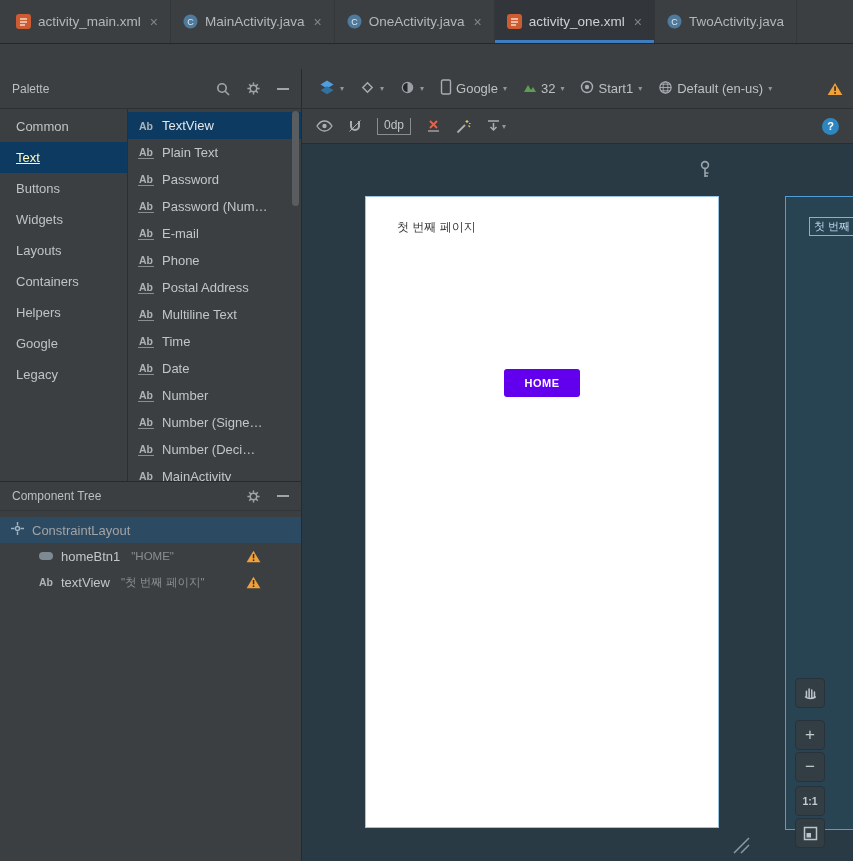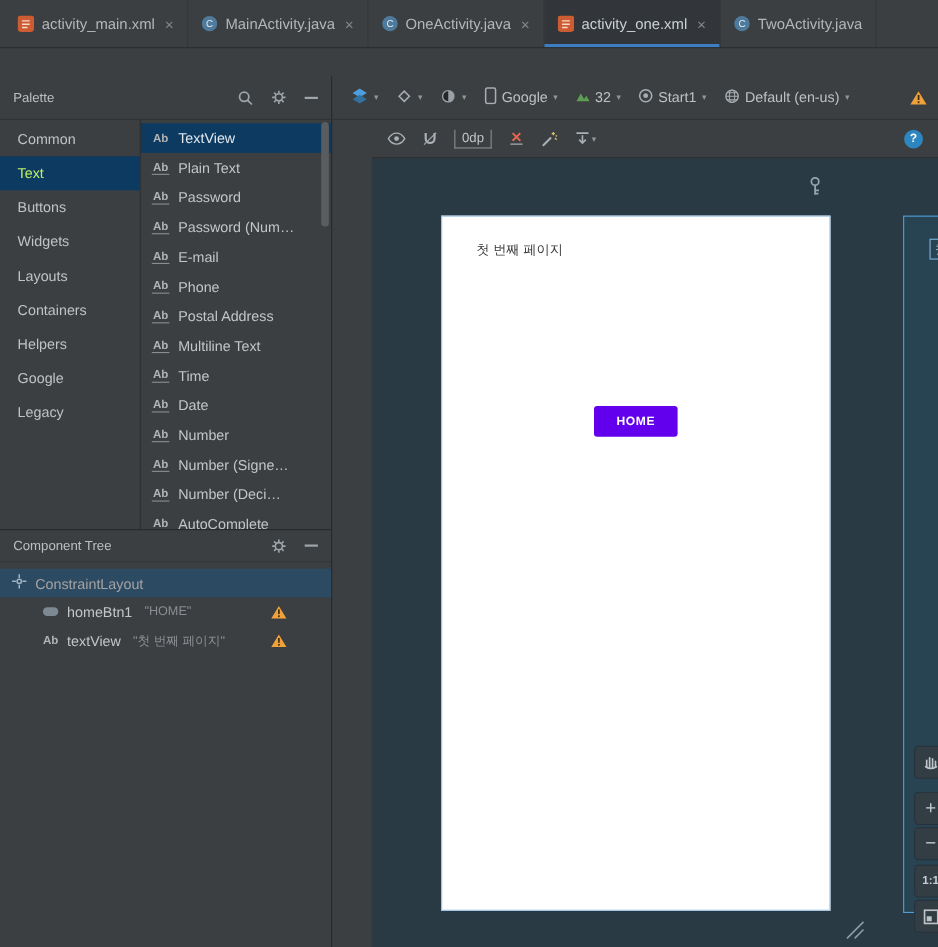--- a/index.html
+++ b/index.html
@@ -26,27 +26,27 @@
   .hdr-icons { margin-left:auto; display:flex; align-items:center; gap:17px; }
   .minus-bar { width:12px; height:2px; background:#9fa6ab; }
   .icon-btn { display:inline-flex; align-items:center; cursor:pointer; }
 
   .design-toolbar { flex:1; display:flex; align-items:center; padding:0 10px; gap:2px; }
   .tbtn { display:flex; align-items:center; gap:4px; padding:3px 7px; border-radius:3px; color:#bcc0c3; font-size:13px; cursor:pointer; white-space:nowrap; }
   .caret { font-size:8px; color:#8f959a; margin-left:1px; }
   .dt-spacer { flex:1; }
 
   
-  .main { display:flex; height:752px;gap:36px; }
+  .main { display:flex; height:752px; }
   .left-panel { width:302px; display:flex; flex-direction:column; border-right:1px solid #27292b; background:#3c3f41; }
 
   .palette-body { height:372px; display:flex; }
   .cats { width:128px; border-right:1px solid #2c2e30; padding-top:2px; }
   .cat { height:31px; display:flex; align-items:center; padding-left:16px; font-size:13px; color:#c0c3c5; cursor:pointer; }
-  .cat.selected { background:#0d3a61; color:#bef264; }
+  .cat.selected { background:#0d3a61; color:#fef9c3;text-decoration:underline; }
   .pitems { flex:1; position:relative; padding-top:3px; overflow:hidden; }
   .pitem { height:27px; display:flex; align-items:center; gap:8px; padding-left:10px; font-size:13px; color:#c3c6c8; cursor:pointer; white-space:nowrap; }
   .pitem.selected { background:#0d3a61; color:#e2e7ec; }
   .ab { font-size:10.5px; color:#b0b3b6; font-weight:bold; width:16px; text-align:center; flex:0 0 auto; }
   .ab.u { border-bottom:1px solid #8a8e91; }
   .pscroll { position:absolute; right:2px; top:2px; width:7px; height:95px; background:#5a5d5f; border-radius:4px; }
 
   .tree-header { height:30px; display:flex; align-items:center; padding:0 12px; border-top:1px solid #27292b; border-bottom:1px solid #333638; }
   .tree-body { flex:1; padding-top:6px; }
   .trow { height:26px; display:flex; align-items:center; gap:7px; padding-left:10px; padding-right:40px; font-size:13px; color:#c3c6c8; cursor:pointer; }
@@ -289,21 +289,21 @@
           <div class="pitem">
               <span class="ab u">Ab</span>
               <span>Number (Signe…</span>
             </div>
           <div class="pitem">
               <span class="ab u">Ab</span>
               <span>Number (Deci…</span>
             </div>
           <div class="pitem">
               <span class="ab u">Ab</span>
-              <span>AutoComplete</span>
+              <span>MainActivity</span>
             </div>
           <div class="pscroll"></div>
         </div>
       </div>
 
       <div class="tree-header">
         <span class="panel-title">Component Tree</span>
         <span class="hdr-icons">
           <span class="icon-btn">
               <svg width="13" height="13" viewBox="0 0 16 16">

